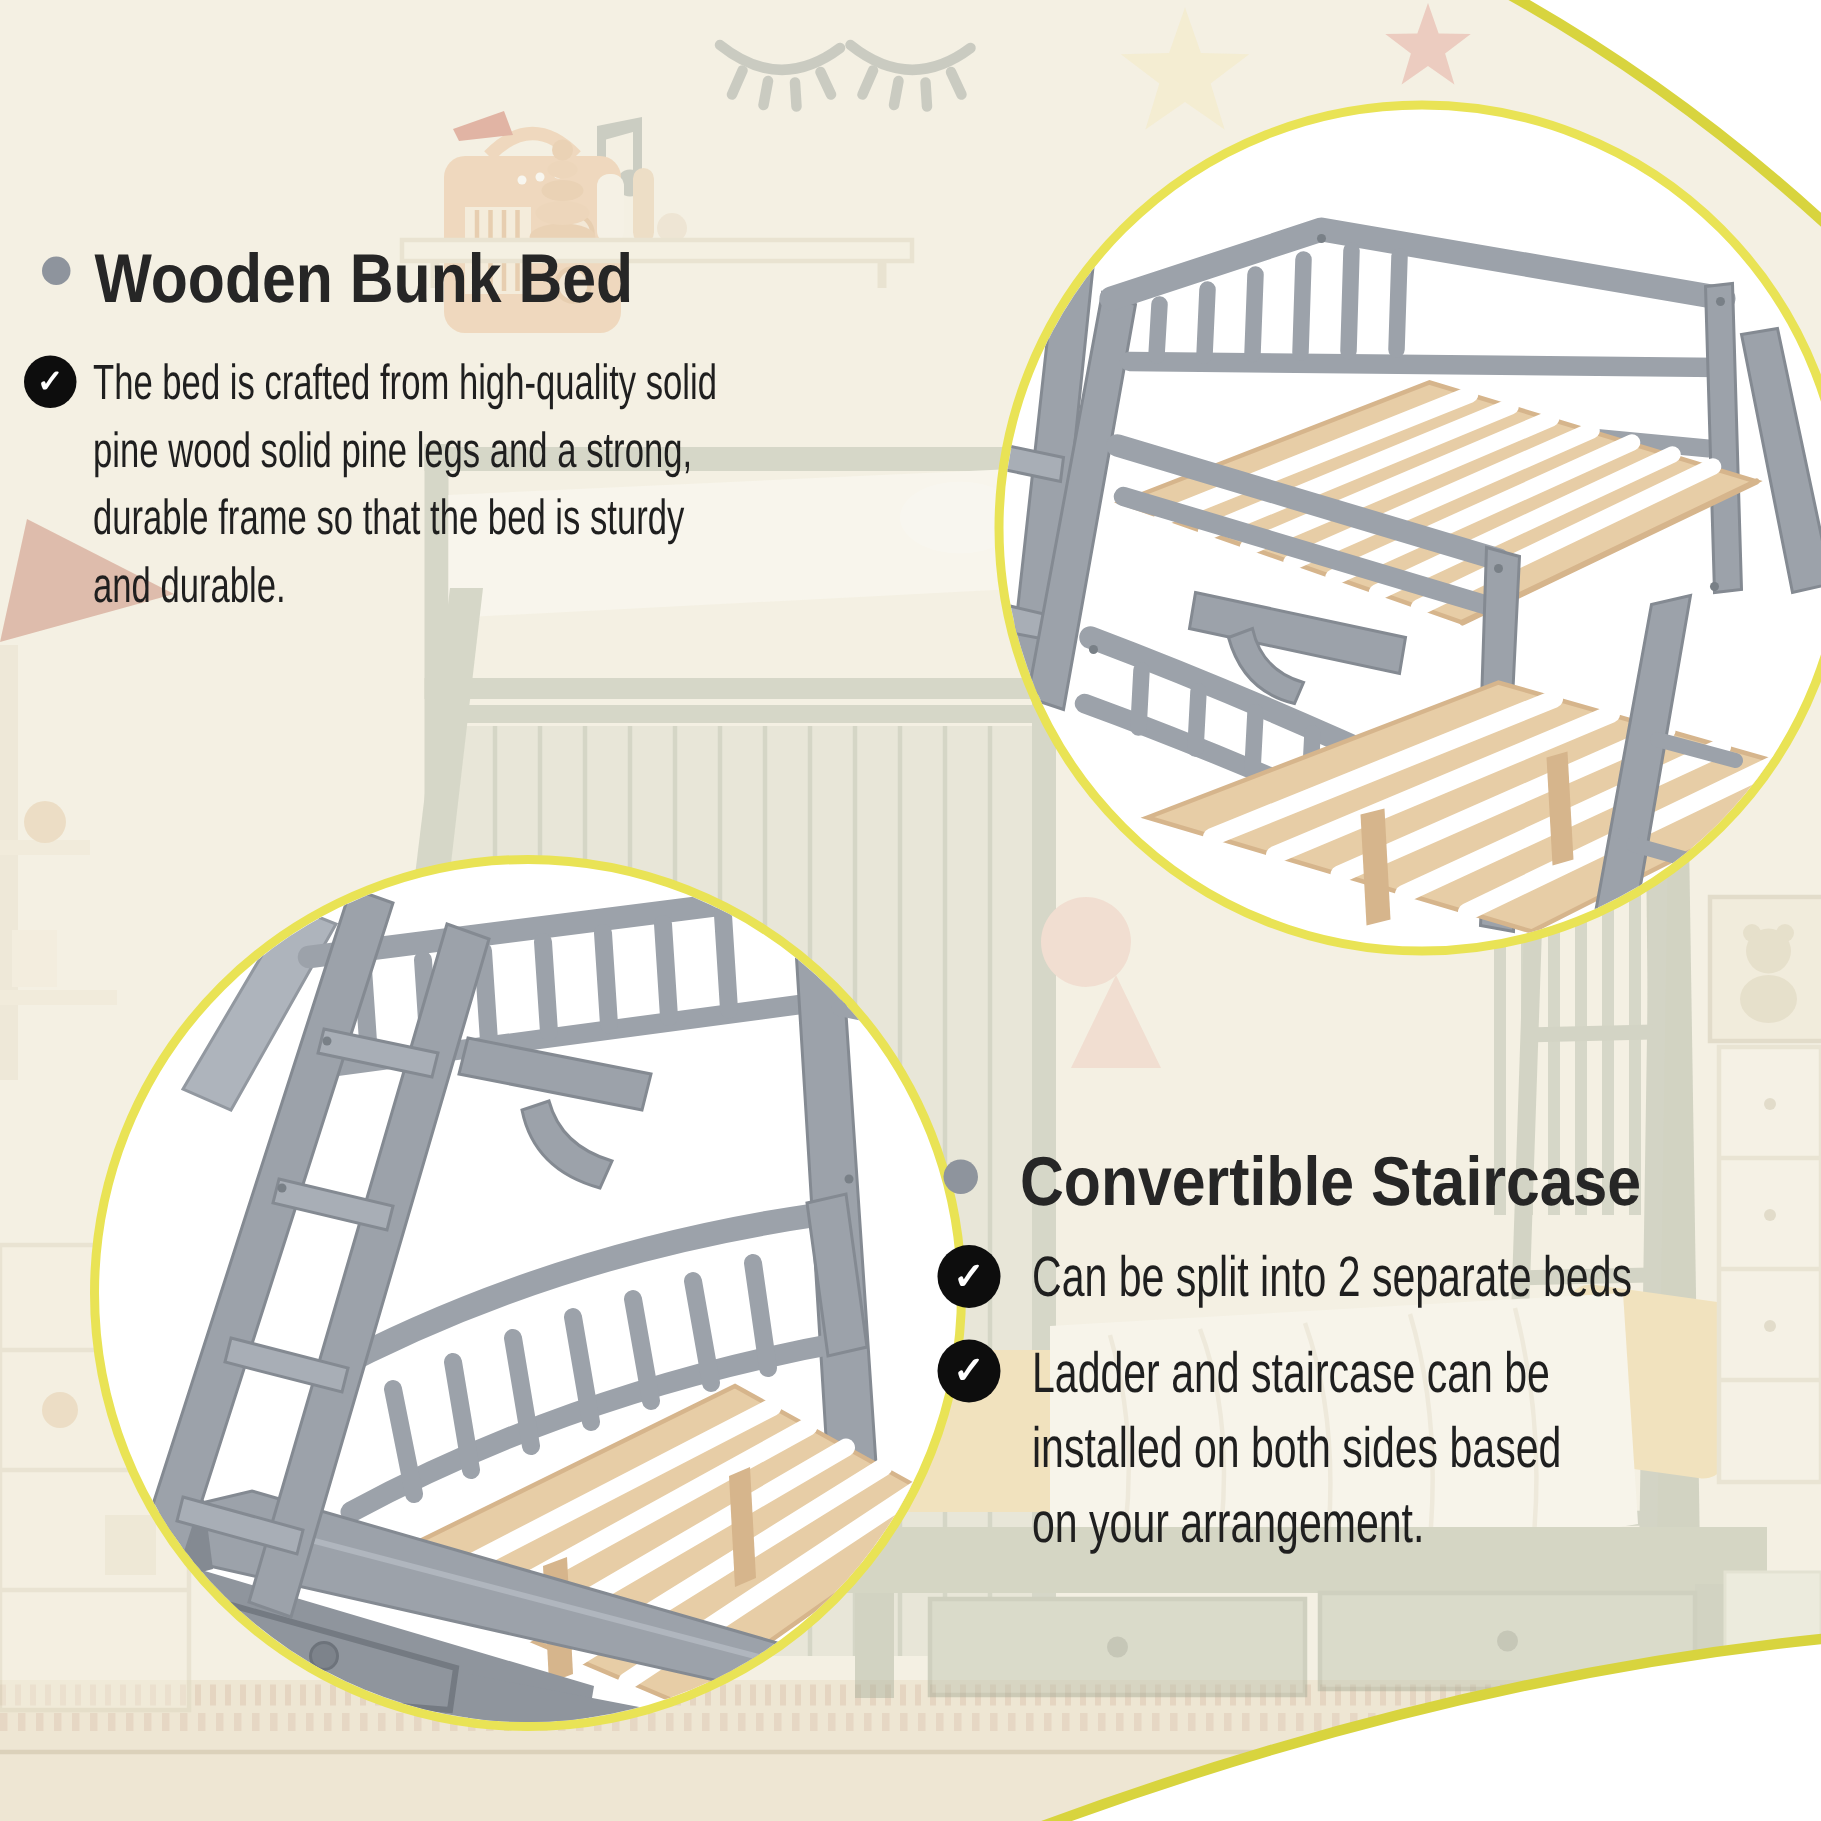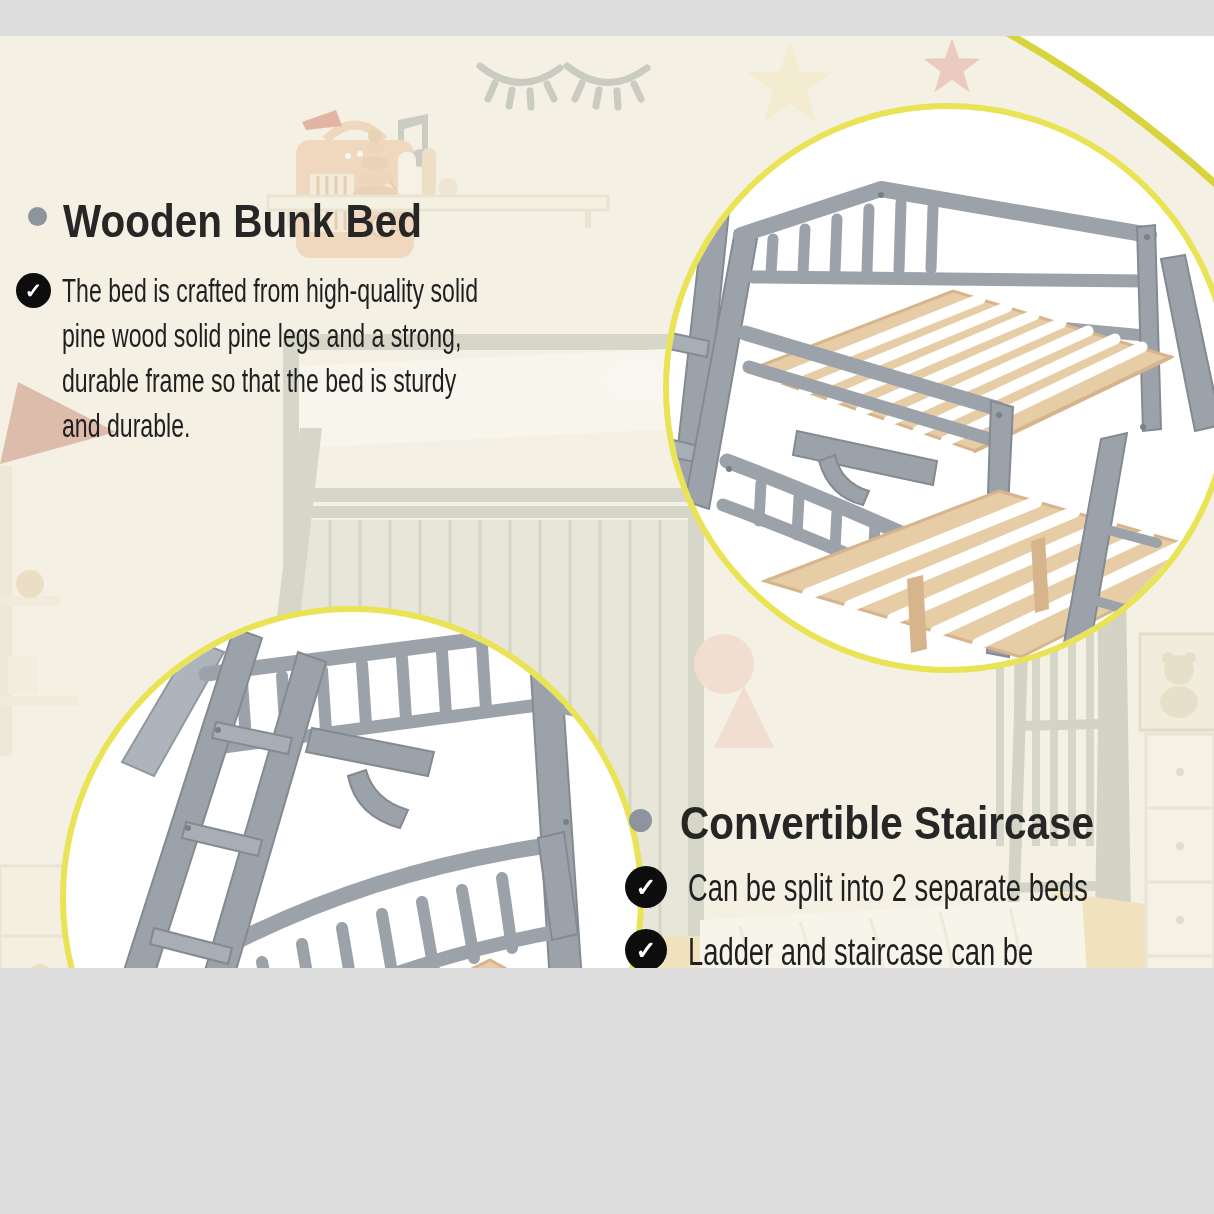--- a/index.html
+++ b/index.html
@@ -1,20 +1,19 @@
 <!DOCTYPE html>
 <html><head>
 <meta charset="utf-8">
 <style>
   html,body{margin:0;padding:0;background:#ddd;}
   .stage{
-    position:relative;width:1214px;height:932px;overflow:hidden;
+    position:relative;width:1214px;height:1214px;overflow:hidden;
     background:#f4f0e3;
     font-family:"Liberation Sans", sans-serif;
-    margin-top:36px;
   }
   .stage svg{display:block}
   .bg-scene,.arc-layer{position:absolute;left:0;top:0;width:1214px;height:1214px;pointer-events:none}
   .detail-circle{
     position:absolute;border-radius:50%;background:#fff;
     border:6px solid #e9e355;overflow:hidden;box-sizing:border-box;
   }
   .c1{left:663px;top:67px;width:570px;height:570px}
   .c2{left:60px;top:570px;width:584px;height:584px}
   .dot{position:absolute;border-radius:50%;background:#8e949d}

